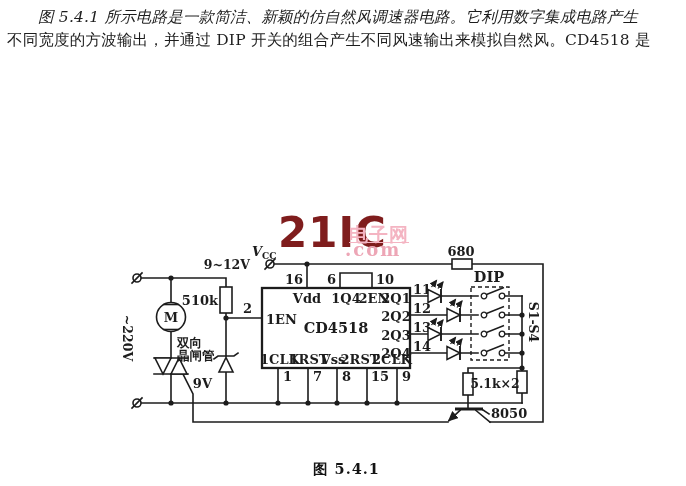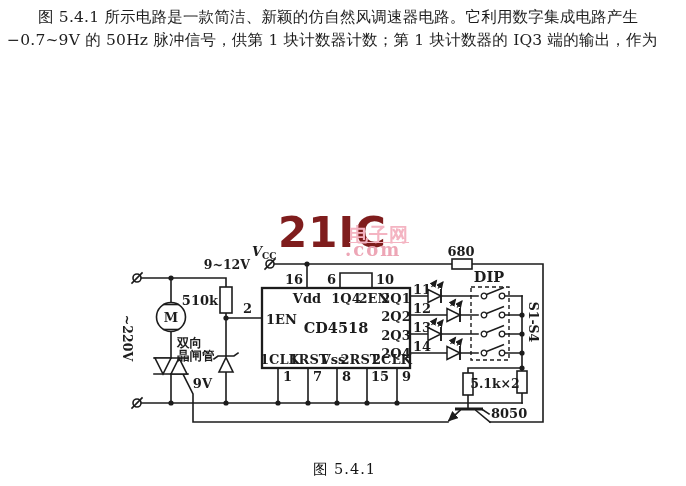--- a/index.html
+++ b/index.html
@@ -7,31 +7,31 @@
     width:686px;height:486px;position:relative;overflow:hidden;
     background:#ffffff;
     font-family:"DejaVu Serif","Liberation Serif",serif;
   }
   
   .para{position:absolute;left:7px;top:6px;width:672px;color:#1d1d1d;}
   .para .line{
     white-space:nowrap;font-size:15.5px;line-height:23.3px;height:23.3px;
     letter-spacing:.2px;font-weight:500;
   }
-  .para .line:first-child{text-indent:31px;}
+  .para .line:first-child{text-indent:31px;font-style:italic;}
   
   .wm{position:absolute;pointer-events:none;}
   .wm-brand{left:278px;top:208px;font-size:42px;font-weight:800;
     font-family:"DejaVu Sans","Liberation Sans",sans-serif;
     color:#7f1d1d;letter-spacing:1px;}
   .wm-site{left:349px;top:222px;font-size:19px;font-weight:bold;color:#f4b4c2;letter-spacing:1px;text-decoration:underline;}
   .wm-dom{left:345px;top:239px;font-size:18px;font-weight:bold;
     color:#eda6b6;letter-spacing:2px;}
   
-  .caption{position:absolute;left:313px;top:460px;font-size:14.5px;font-weight:normal;
+  .caption{position:absolute;left:313px;top:460px;font-size:14.5px;font-weight:bold;
     color:#141414;letter-spacing:1px;}
   
   svg{position:absolute;left:0;top:0;}
   .w{stroke:#1c1c1c;stroke-width:1.6;fill:none;stroke-linecap:square;}
   .comp{fill:#ffffff;stroke:#1c1c1c;stroke-width:1.6;}
   .dot{fill:#1c1c1c;stroke:none;}
   text{font-family:"DejaVu Serif","Liberation Serif",serif;fill:#1c1c1c;stroke:none;}
   .t13{font-size:13px;font-weight:bold;}
   .t12{font-size:12.5px;font-weight:bold;}
   .t14{font-size:14.5px;font-weight:bold;}
@@ -201,20 +201,20 @@
   <text class="t13" x="243" y="313">2</text>
   <text class="t13" x="461" y="256" text-anchor="middle">680</text>
   <text class="t14" x="489" y="282" text-anchor="middle">DIP</text>
   <text class="t12" x="533" y="326" text-anchor="middle" transform="rotate(90 533 322)">S1-S4</text>
   <text class="t12" x="495" y="388" text-anchor="middle">5.1k×2</text>
   <text class="t13" x="491" y="418">8050</text>
 </svg>
 
 <div class="para">
   <div class="line">图 5.4.1 所示电路是一款简洁、新颖的仿自然风调速器电路。它利用数字集成电路产生</div>
-  <div class="line">−0.7~9V 的 50Hz 脉冲信号，供第 1 块计数器计数；第 1 块计数器的 IQ3 端的输出，作为</div>
+  <div class="line">不同宽度的方波输出，并通过 DIP 开关的组合产生不同风速输出来模拟自然风。CD4518 是</div>
 </div>
 
 <div class="wm wm-brand">21IC</div>
 <div class="wm wm-site">电子网</div>
 <div class="wm wm-dom">.com</div>
 
 <div class="caption">图 5.4.1</div>
 
 </body></html>

